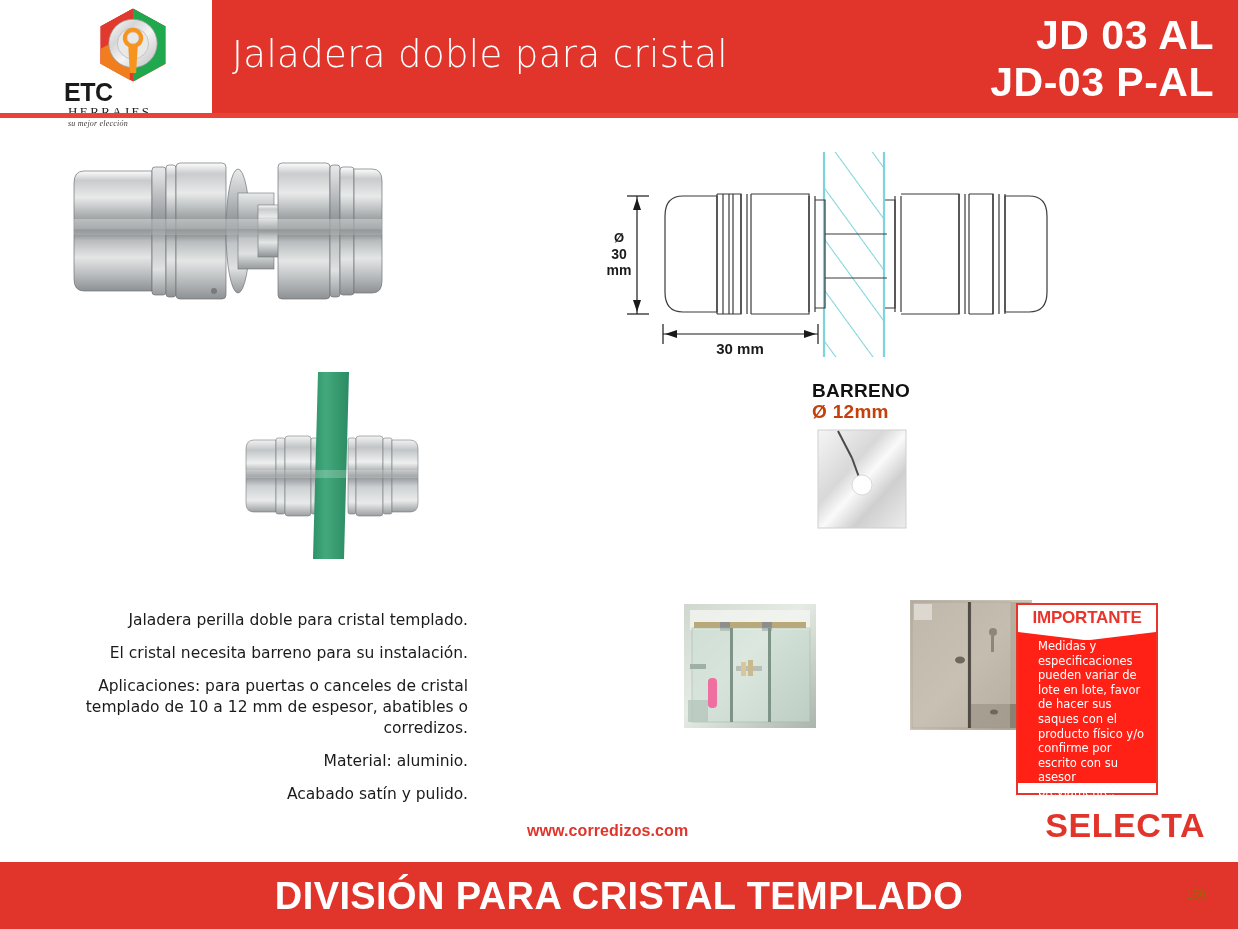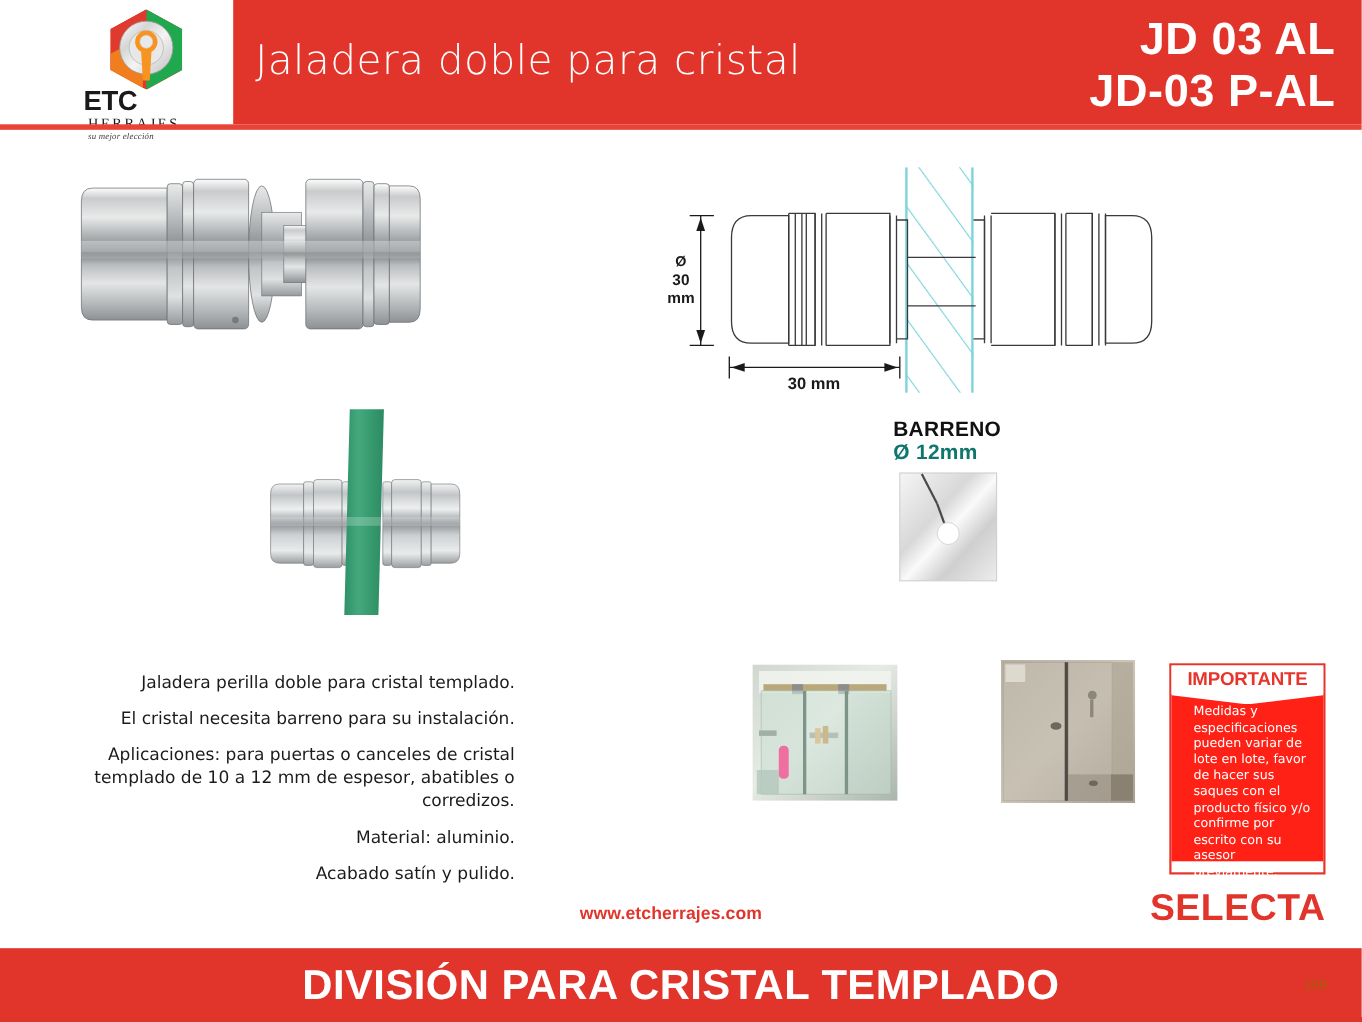--- a/index.html
+++ b/index.html
@@ -13,21 +13,21 @@
   .page{position:relative;width:1238px;height:929px;background:#fff;}
 
   
   .header{position:absolute;left:0;top:0;width:1238px;height:113px;}
   .header-logo-zone{position:absolute;left:0;top:0;width:212px;height:113px;background:#fff;}
   .header-red{position:absolute;left:212px;top:0;width:1026px;height:113px;background:#E1342B;}
   .header-underline{position:absolute;left:0;top:113px;width:1238px;height:5px;background:#E94237;}
 
   .logo-wrap{position:absolute;left:64px;top:6px;width:140px;height:104px;}
   .logo-hex{position:absolute;left:30px;top:0px;width:78px;height:78px;}
-  .logo-text{position:absolute;left:12px;top:74px;width:140px;height:30px;}
+  .logo-text{position:absolute;left:0px;top:74px;width:140px;height:30px;}
   .logo-etc{font-family:"Liberation Sans",sans-serif;font-weight:bold;font-size:25px;color:#1a1a1a;letter-spacing:-0.5px;display:inline-block;vertical-align:top;line-height:25px;}
   .logo-herrajes{display:inline-block;vertical-align:top;margin-left:4px;}
   .logo-herrajes .lh1{font-family:"Liberation Serif",serif;font-size:13px;letter-spacing:2.4px;color:#1a1a1a;line-height:14px;}
   .logo-herrajes .lh2{font-family:"Liberation Serif",serif;font-style:italic;font-size:8px;color:#3a3a3a;line-height:10px;letter-spacing:0.2px;}
 
   .header-title{
     position:absolute;left:232px;top:33px;
     font-size:37px;color:#fff;font-weight:300;
     font-family:"DejaVu Sans",sans-serif;
     letter-spacing:0.4px;
@@ -43,37 +43,37 @@
 
   
   .photo2{position:absolute;left:236px;top:362px;width:200px;height:205px;}
 
   
   .techdraw{position:absolute;left:575px;top:152px;width:520px;height:215px;}
 
   
   .barreno{position:absolute;left:812px;top:380px;width:180px;height:155px;}
   .barreno-t1{font-family:"Liberation Sans",sans-serif;font-weight:bold;font-size:19px;color:#111;line-height:21px;letter-spacing:0.3px;}
-  .barreno-t2{font-family:"Liberation Sans",sans-serif;font-weight:bold;font-size:19px;color:#0f766e;line-height:22px;letter-spacing:0.3px;}
+  .barreno-t2{font-family:"Liberation Sans",sans-serif;font-weight:bold;font-size:19px;color:#c2410c;line-height:22px;letter-spacing:0.3px;}
   .barreno-img{position:absolute;left:4px;top:48px;width:92px;height:102px;}
 
   
   .desc{position:absolute;left:48px;top:610px;width:420px;}
   .desc p{
     margin:0 0 12px 0;
     font-family:"DejaVu Sans",sans-serif;
     font-size:15.5px;color:#1b1b1b;line-height:21px;text-align:right;
   }
 
   
   .install1{position:absolute;left:684px;top:604px;width:132px;height:124px;}
   .install2{position:absolute;left:910px;top:600px;width:122px;height:130px;}
 
   
-  .importante{position:absolute;left:1063px;top:603px;width:138px;height:188px;border:2px solid #E8342B;background:#fff;}
+  .importante{position:absolute;left:1016px;top:603px;width:138px;height:188px;border:2px solid #E8342B;background:#fff;}
   .imp-head{height:26px;background:#fff;text-align:center;}
   .imp-head span{
     font-family:"Liberation Sans",sans-serif;font-weight:bold;font-size:17px;color:#E8342B;letter-spacing:-0.2px;line-height:26px;
   }
   .imp-body{position:relative;background:#FF2116;padding:8px 6px 6px 20px;height:152px;box-sizing:border-box;}
   .imp-body .notch{position:absolute;left:0;top:0;width:100%;height:10px;}
   .imp-body p{
     margin:0;color:#fff;font-family:"DejaVu Sans",sans-serif;
     font-size:11.5px;line-height:14.6px;position:relative;z-index:2;
   }
@@ -380,19 +380,19 @@
       <span>IMPORTANTE</span>
     </div>
     <div class="imp-body">
       <svg class="notch" viewBox="0 0 134 10" preserveAspectRatio="none">
         <polygon points="0,0 134,0 134,1 70,9 64,9 0,1" fill="#ffffff"></polygon>
       </svg>
       <p>Medidas y especificaciones pueden variar de lote en lote, favor de hacer sus saques con el producto físico y/o confirme por escrito con su asesor previamente.</p>
     </div>
   </div>
 
-  <div class="website">www.etcherrajes.com</div>
+  <div class="website">www.corredizos.com</div>
   <div class="selecta">SELECTA</div>
   <div class="footerbar"></div>
   <div class="footer-title">DIVISIÓN PARA CRISTAL TEMPLADO</div>
   <div class="footer-page">159</div>
 
 </div>
 
 </body></html>

